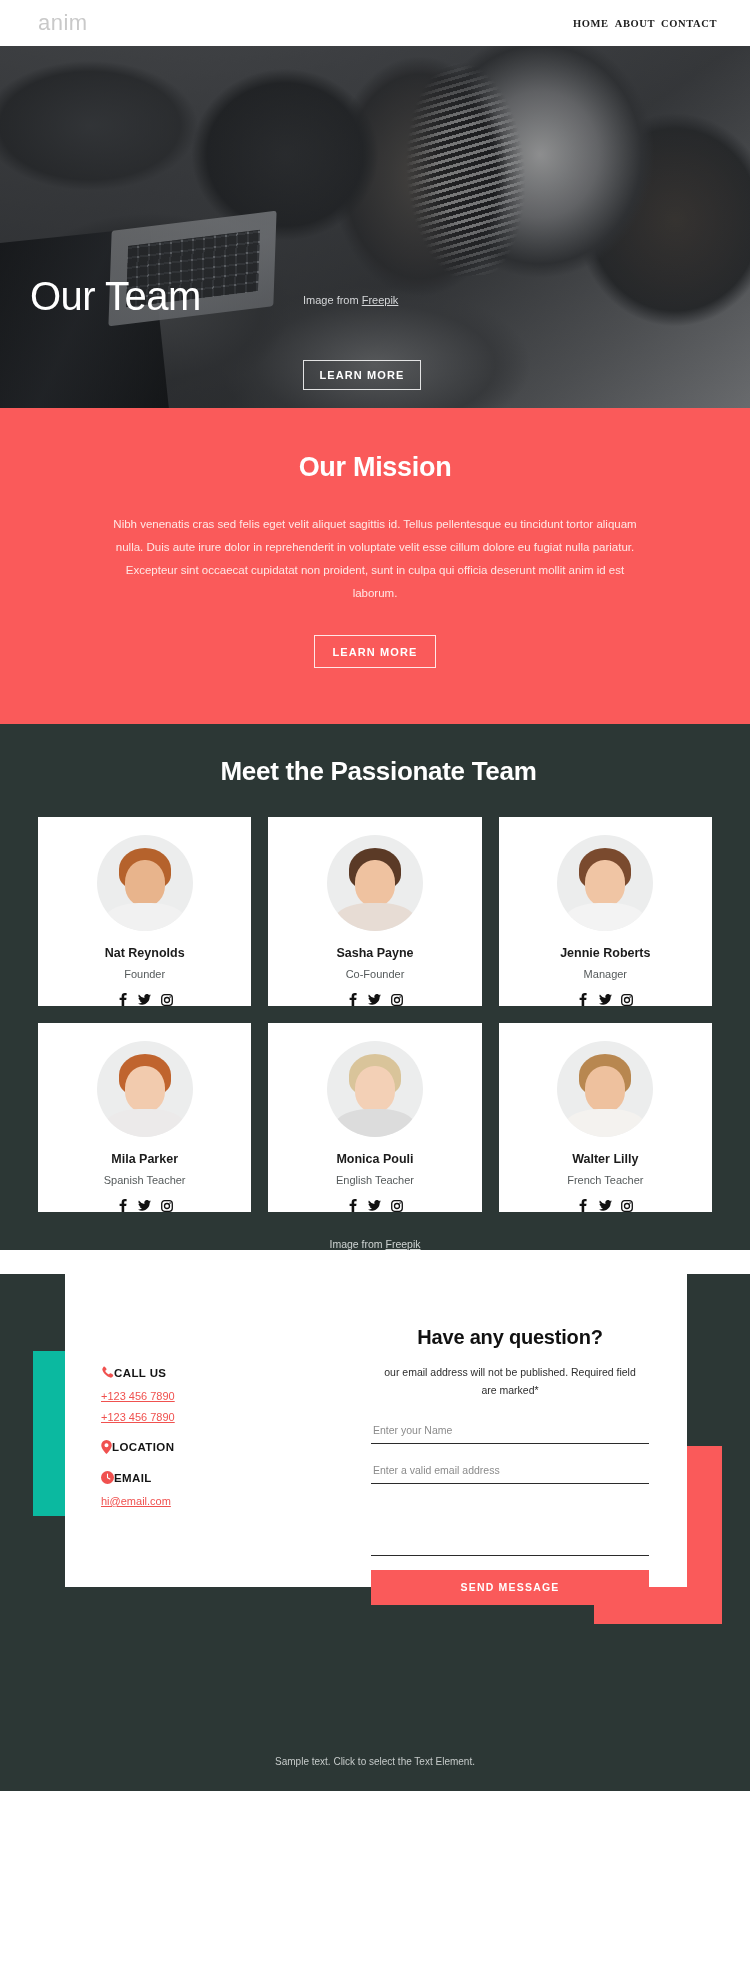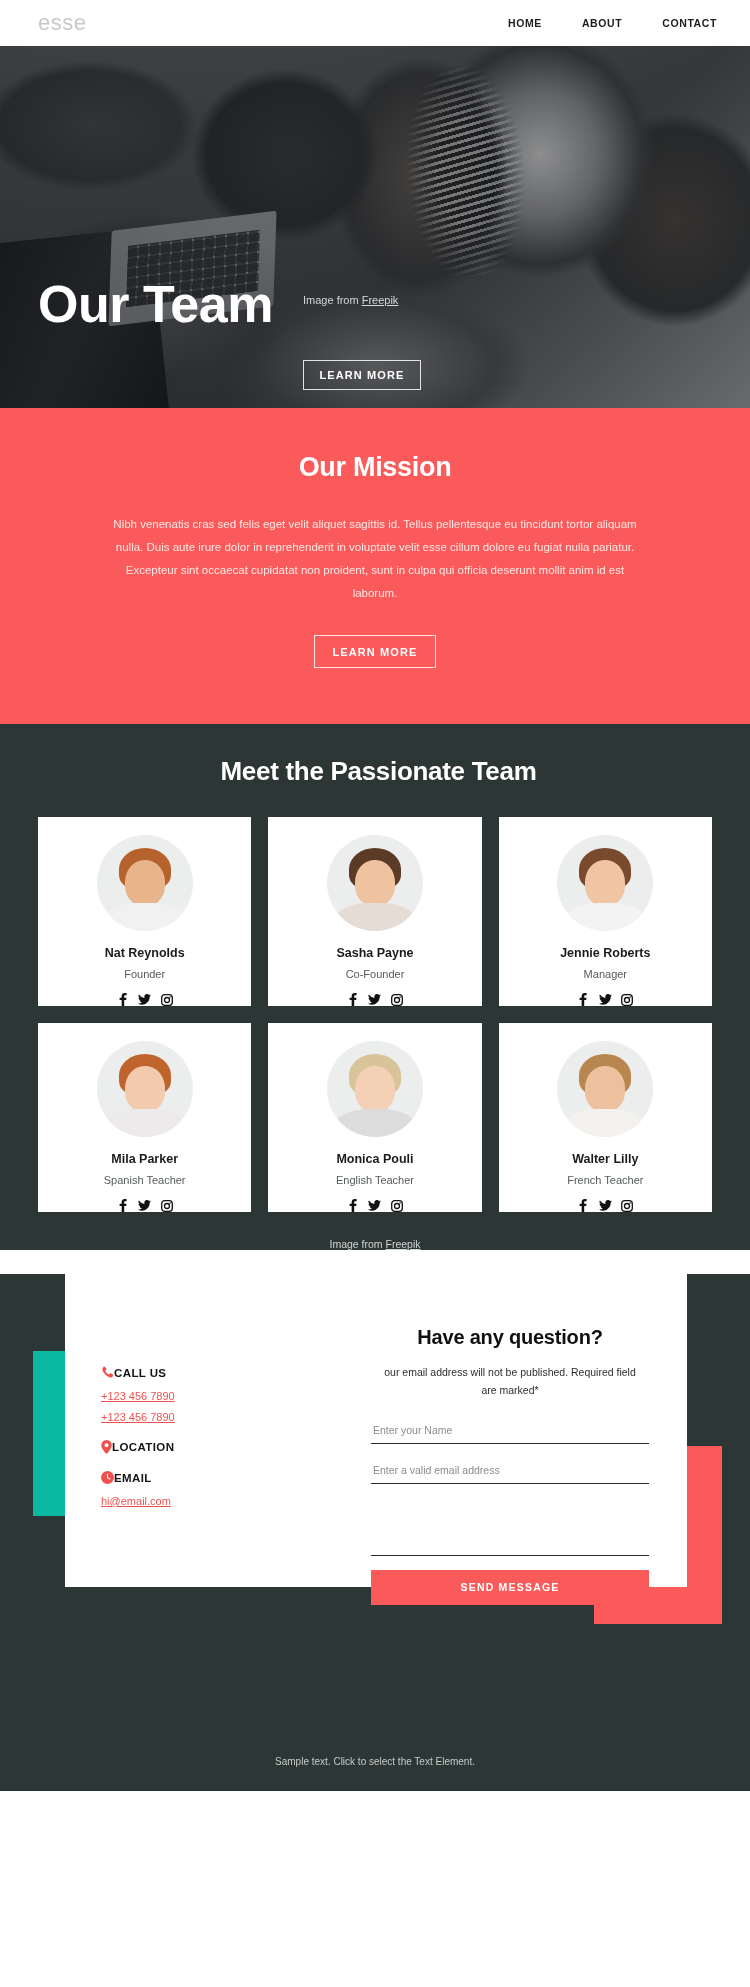--- a/index.html
+++ b/index.html
@@ -18,21 +18,21 @@
     align-items: center;
     justify-content: space-between;
     padding: 0 33px 0 38px;
   }
   .logo-text {
     font-size: 22px;
     color: #c9c9c9;
     font-weight: 400;
     letter-spacing: 0.5px;
   }
-  .main-nav { display: flex; gap: 40px; align-items: center; }
+  .main-nav { display: flex; gap: 6px; align-items: center; font-family: Liberation Serif, serif; }
   .nav-link {
     font-size: 10.5px;
     font-weight: bold;
     color: #1d1d1d;
     letter-spacing: 0.6px;
     text-decoration: none;
     cursor: pointer;
   }
 
   
@@ -96,23 +96,23 @@
     position: absolute; inset: 0;
     background: linear-gradient(90deg, rgba(18,20,22,0.62) 0%, rgba(18,20,22,0.45) 45%, rgba(18,20,22,0.30) 100%);
   }
   .hero-inner {
     position: absolute;
     left: 0; right: 0; top: 0; bottom: 0;
     padding: 0 38px;
   }
   .hero-title {
     position: absolute;
-    left: 38px; top: 228px;
-    font-size: 52px;
-    font-weight: bold;
+    left: 30px; top: 228px;
+    font-size: 40px;
+    font-weight: normal;
     color: #ffffff;
     letter-spacing: -0.5px;
   }
   .hero-right {
     position: absolute;
     left: 303px; top: 234px;
     width: 290px;
   }
   .hero-sub {
     font-size: 13.5px;
@@ -364,21 +364,21 @@
     text-align: center;
     padding: 52px 0 24px;
     font-size: 10px;
     color: #c6cbca;
   }
 </style>
 </head>
 <body>
 
 <header class="site-header">
-  <div class="logo-text">esse</div>
+  <div class="logo-text">anim</div>
   <nav class="main-nav">
     <a class="nav-link">HOME</a>
     <a class="nav-link">ABOUT</a>
     <a class="nav-link">CONTACT</a>
   </nav>
 </header>
 
 <section class="hero">
   <div class="hero-photo"></div>
   <div class="hero-monitor"></div>

